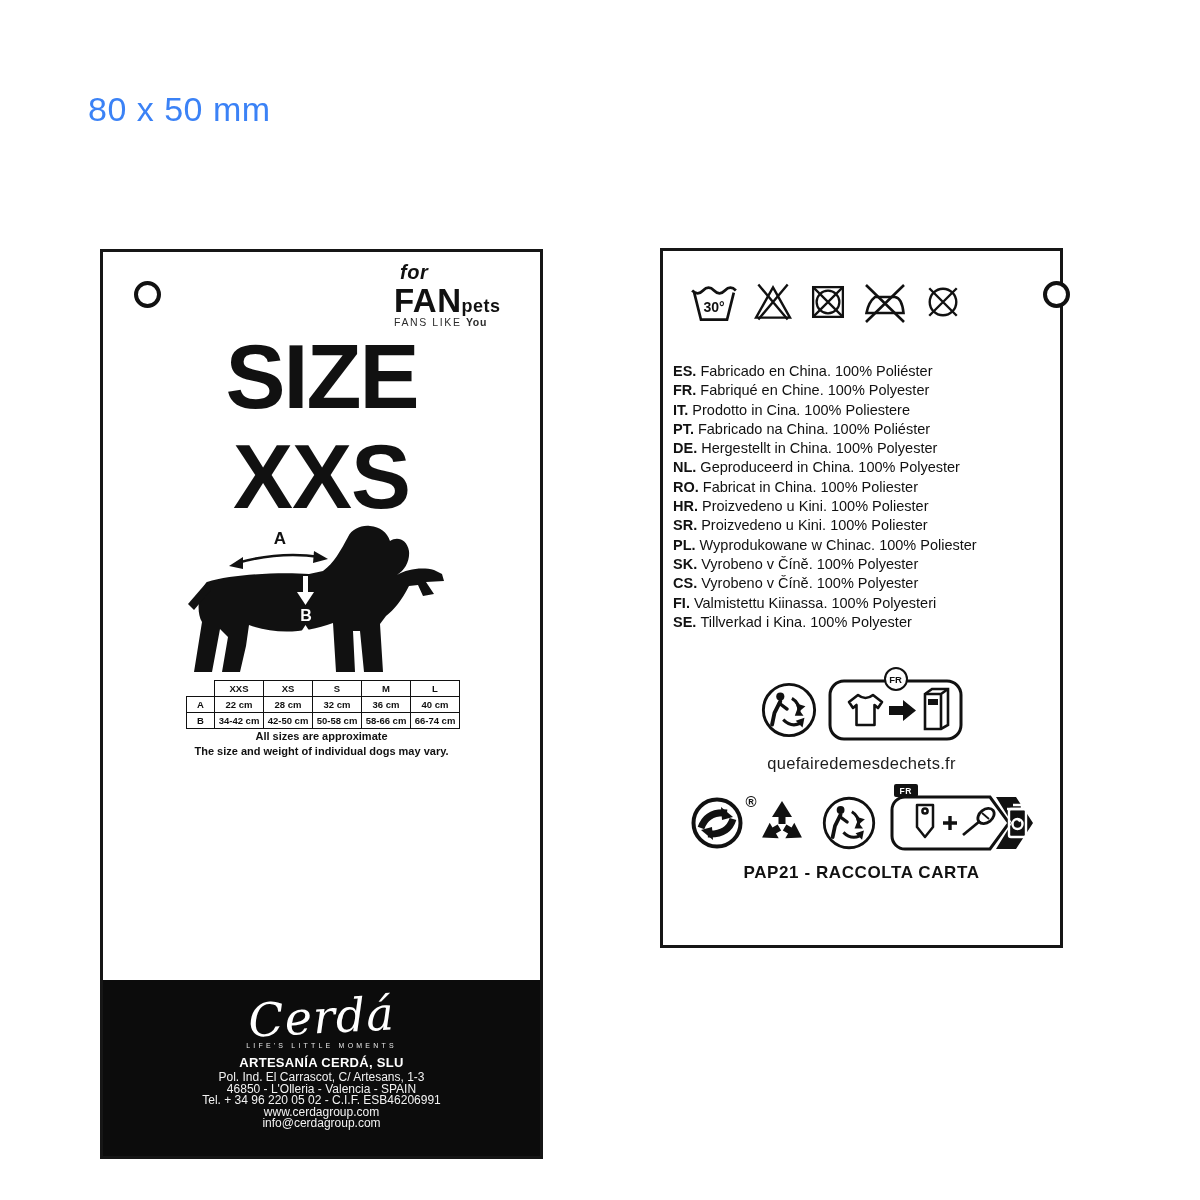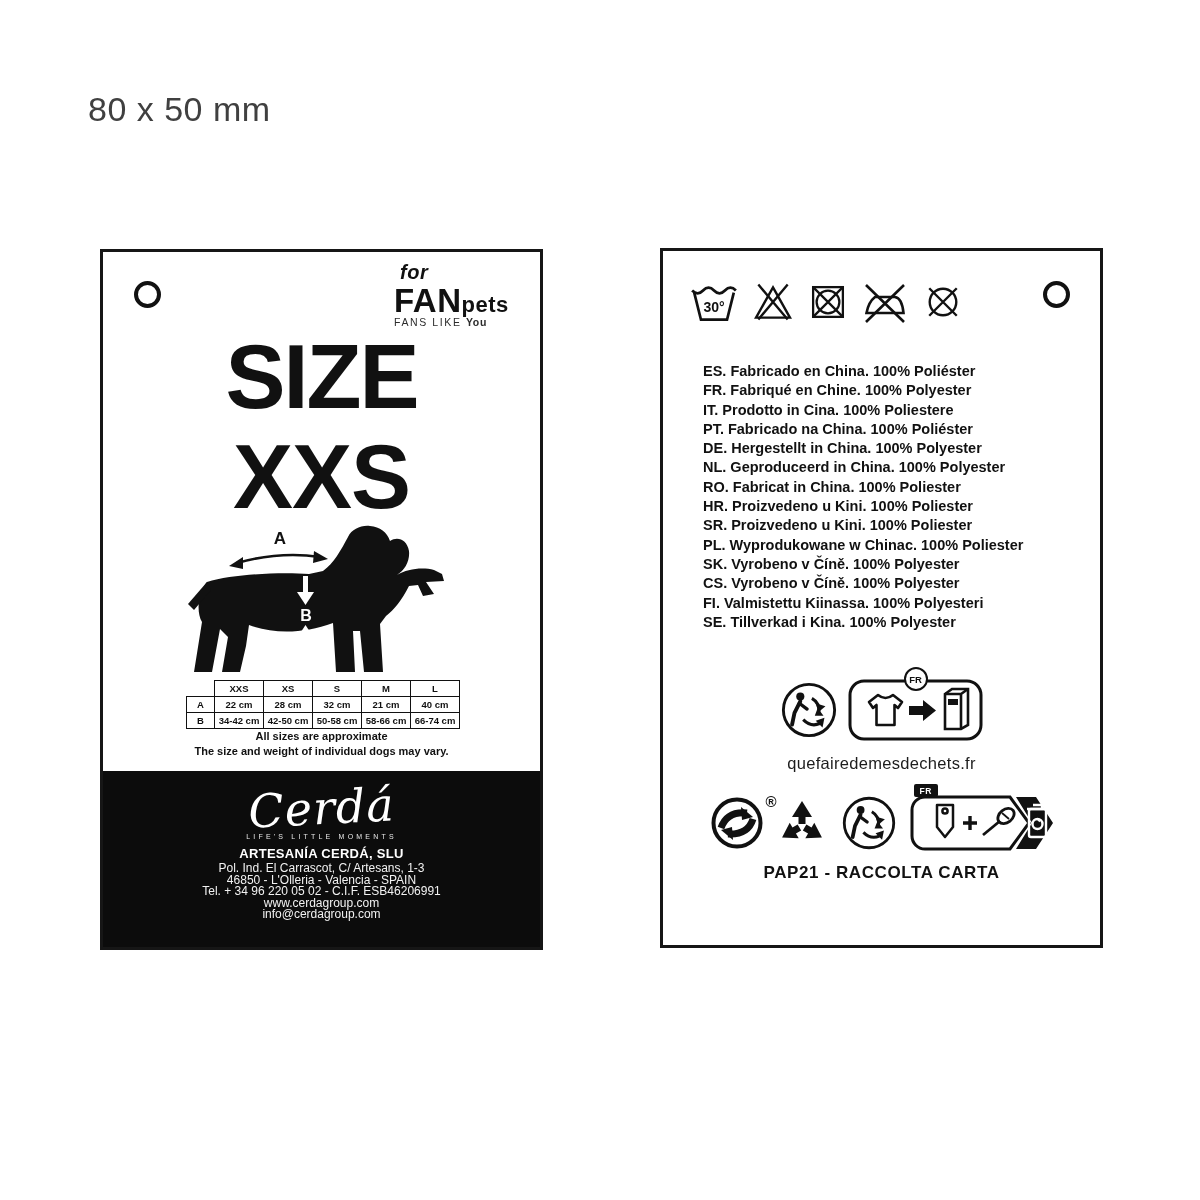--- a/index.html
+++ b/index.html
@@ -1,34 +1,34 @@
 <!DOCTYPE html>
 <html><head>
 <meta charset="utf-8">
 <style>
   * { margin:0; padding:0; box-sizing:border-box; }
   html,body { width:1200px; height:1200px; background:#ffffff; font-family:"Liberation Sans", sans-serif; color:#111; }
   .stage { position:relative; width:1200px; height:1200px; background:#fff; overflow:hidden; }
 
-  .dim-label { position:absolute; left:88px; top:90px; font-size:34px; color:#404040; letter-spacing:0.5px; }
+  .dim-label { position:absolute; left:88px; top:90px; font-size:34px; color:#3b82f6; letter-spacing:0.5px; }
 
   .card { position:absolute; background:#fff; border:3px solid #161616; }
-  .card-front { left:100px; top:249px; width:443px; height:701px; }
-  .card-back  { left:660px; top:248px; width:443px; height:700px; }
+  .card-front { left:100px; top:249px; width:443px; height:910px; }
+  .card-back  { left:660px; top:248px; width:403px; height:700px; }
 
   .hole { position:absolute; width:27px; height:27px; border:4px solid #111; border-radius:50%; background:#fff; }
   .hole-front { left:31px; top:29px; }
   .hole-back  { left:380px; top:30px; }
 
   
   .brand { position:absolute; right:16px; top:10px; width:130px; text-align:left; line-height:1; }
   .brand .for { font-size:20px; font-weight:bold; font-style:italic; margin-left:6px; letter-spacing:0.5px; }
   .brand .main { white-space:nowrap; margin-top:2px; }
   .brand .fan { font-size:33px; font-weight:900; letter-spacing:0.5px;margin-top:8px; }
-  .brand .pets { font-size:22px; font-weight:700; letter-spacing:0.5px; }
+  .brand .pets { font-size:18px; font-weight:700; letter-spacing:0.5px; }
   .brand .tagline { font-size:10.5px; letter-spacing:1.6px; color:#2c2c2c; white-space:nowrap; }
   .brand .tagline b { letter-spacing:0.6px; }
 
   .size-title { position:absolute; left:0; right:0; top:80px; text-align:center;
     font-size:90px; font-weight:800; letter-spacing:-2px; line-height:1; }
   .size-value { position:absolute; left:0; right:0; top:180px; text-align:center;
     font-size:90px; font-weight:800; letter-spacing:-1px; line-height:1; }
 
   .dog-wrap { position:absolute; left:82px; top:272px; width:285px; height:152px; }
 
@@ -43,21 +43,21 @@
   
   .footer { position:absolute; left:0; right:0; bottom:0; height:176px; background:#0c0c0c; color:#fff; text-align:center; }
   .cerda-logo { margin-top:14px; font-family:"DejaVu Serif", serif; font-style:italic; font-size:46px; line-height:1;
     transform:rotate(-3deg); letter-spacing:1px; }
   .cerda-tag { font-size:7px; letter-spacing:3.2px; margin-top:2px; color:#e8e8e8; }
   .company { font-size:13px; font-weight:bold; margin-top:6px; letter-spacing:0.3px; }
   .addr { font-size:12px; line-height:11.5px; margin-top:2px; color:#f2f2f2; }
 
   
   .care-row { position:absolute; left:26px; top:26px; display:flex; gap:12px; align-items:center; }
-  .lang-list { position:absolute; left:40px; top:111px;font-weight:bold; }
+  .lang-list { position:absolute; left:10px; top:111px; }
   .lang-row { font-size:14.5px; line-height:19.3px; white-space:nowrap; }
   .lang-row b { margin-right:4px; }
 
   .triman-block { position:absolute; left:0; right:0; top:428px; display:flex; justify-content:center; align-items:center; gap:10px; }
   .shirtbox-wrap { position:relative; }
   .fr-badge { position:absolute; left:50%; top:-12px; transform:translateX(-50%); width:24px; height:24px; border:2.5px solid #111;
     border-radius:50%; background:#fff; font-size:9.5px; font-weight:bold; display:flex; align-items:center; justify-content:center; }
   .waste-url { position:absolute; left:0; right:0; top:503px; text-align:center; font-size:16.5px; font-weight:400; letter-spacing:0.3px; color:#1d1d1d; }
 
   .recycle-row { position:absolute; left:0; right:0; top:544px; display:flex; justify-content:center; align-items:center; gap:13px; }
@@ -142,21 +142,21 @@
         <th>XS</th>
         <th>S</th>
         <th>M</th>
         <th>L</th>
       </tr>
       <tr>
         <td class="rowlab">A</td>
         <td>22 cm</td>
         <td>28 cm</td>
         <td>32 cm</td>
-        <td>21 cm</td>
+        <td>36 cm</td>
         <td>40 cm</td>
       </tr>
       <tr>
         <td class="rowlab">B</td>
         <td>34-42 cm</td>
         <td>42-50 cm</td>
         <td>50-58 cm</td>
         <td>58-66 cm</td>
         <td>66-74 cm</td>
       </tr>

